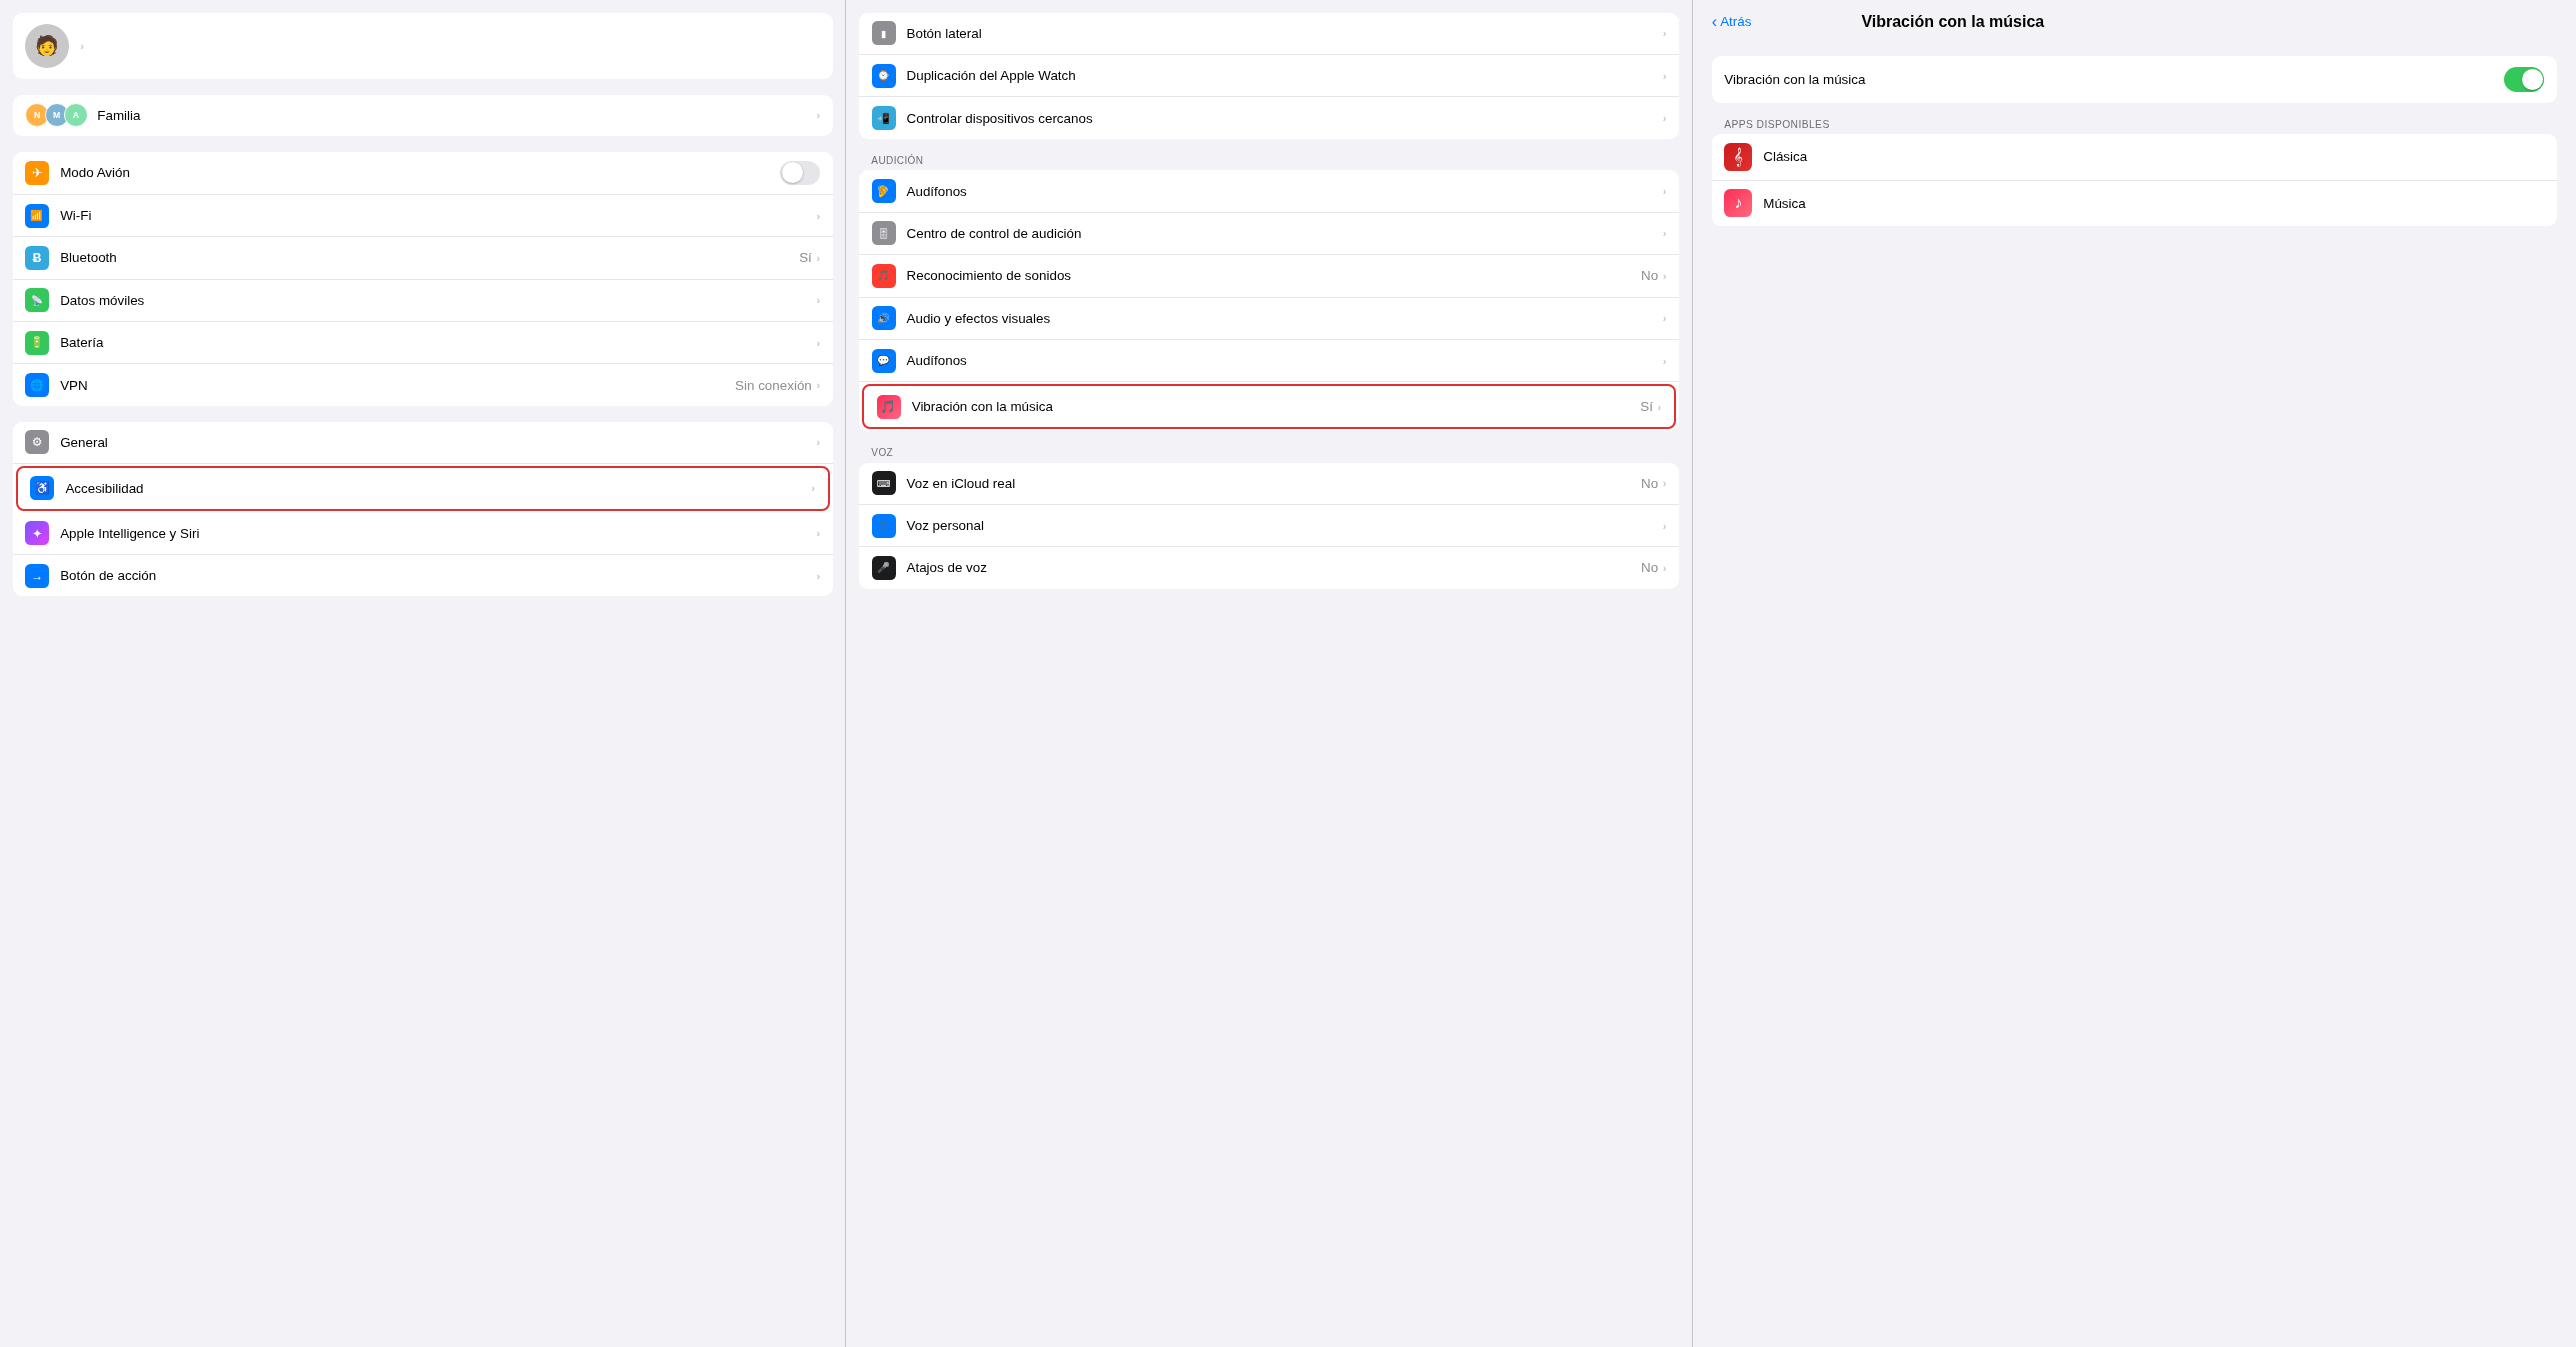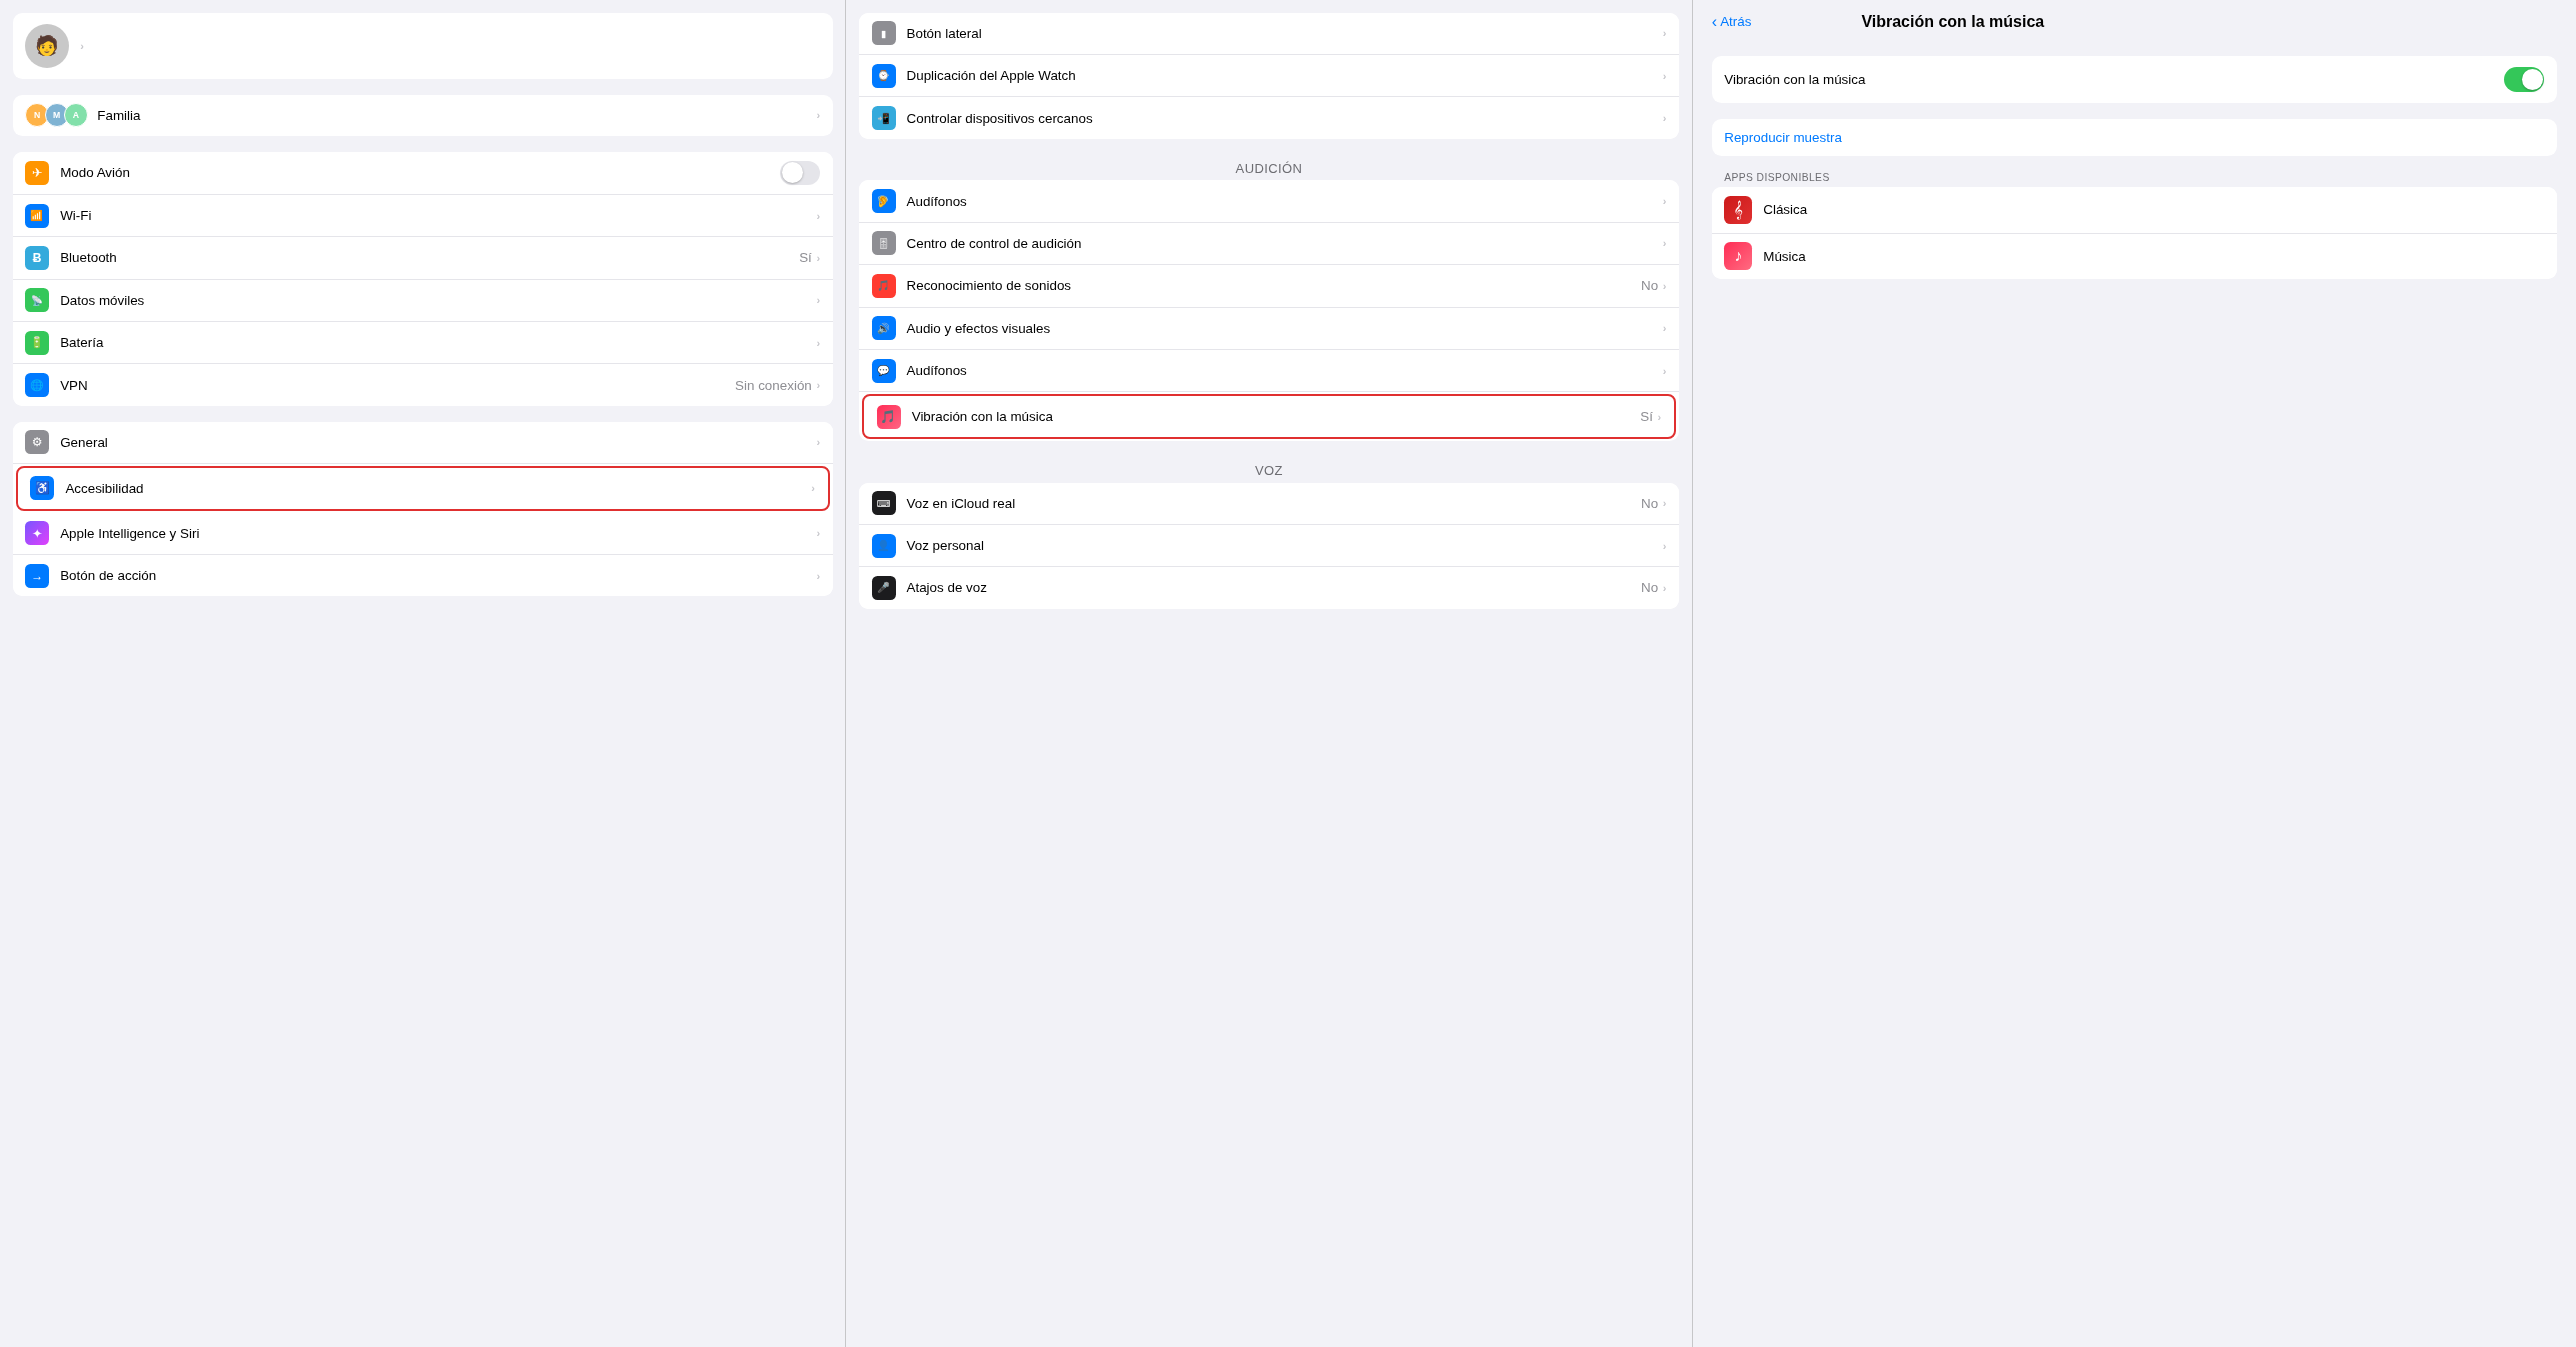--- a/index.html
+++ b/index.html
@@ -153,27 +153,26 @@
       align-items: center;
       justify-content: center;
       font-size: 8.7px;
       color: #fff;
       font-weight: 600;
     }
     .familia-avatar:first-child { margin-left: 0; }
 
     
     .section-header {
-      font-size: 13px;
+      font-size: 10px;
       color: #6d6d72;
       text-transform: uppercase;
       letter-spacing: 0.4px;
       padding: 0 25px 4.7px 25px;
-      margin-top: 22px;
-      text-align: center;
+      margin-top: 16px;
     }
 
     
     .col3 {
       padding: 12.6px 19px;
     }
     .col3-header {
       display: flex;
       align-items: center;
       margin-bottom: 16px;
@@ -465,21 +464,20 @@
 
   <div class="col3-group">
     <div class="col3-row">
       <span class="col3-row-label">Vibración con la música</span>
       <div class="toggle on">
         <div class="toggle-knob"></div>
       </div>
     </div>
   </div>
 
-  <div class="col3-link">Reproducir muestra</div>
 
   <div class="apps-section-header">APPS DISPONIBLES</div>
   <div class="col3-group">
 
     <div class="app-row">
       <div class="app-icon" style="background: linear-gradient(135deg, #cc1a1a, #e03030); color:#fff; font-size:16px;">𝄞</div>
       <span class="app-name">Clásica</span>
     </div>
 
     <div class="app-row">

